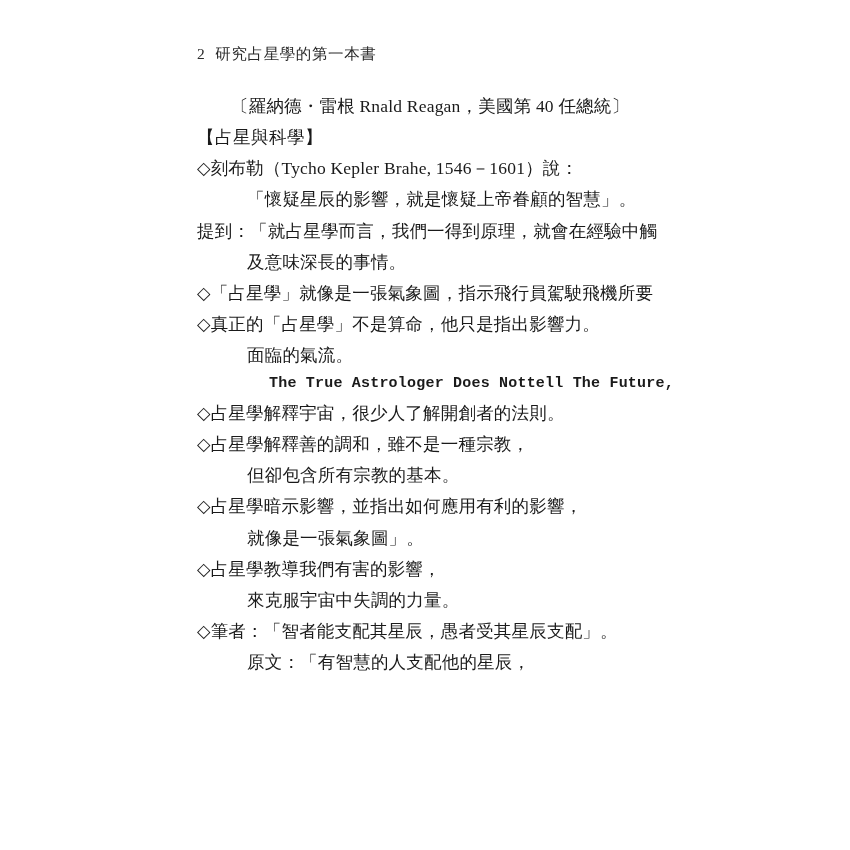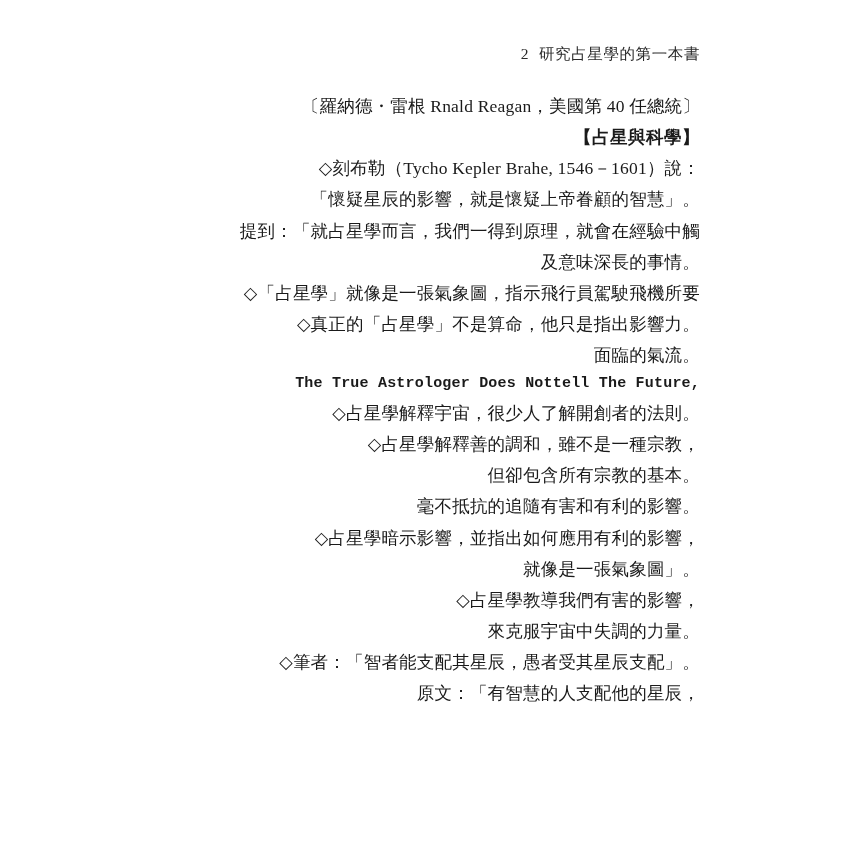--- a/index.html
+++ b/index.html
@@ -13,21 +13,20 @@
     font-family: "Liberation Serif", "DejaVu Serif", serif;
     color: #1a1a1a;
     overflow: hidden;
   }
   .page {
     position: relative;
     width: 850px;
     height: 652px;
     box-sizing: border-box;
     padding: 44px 150px 0 197px;
-    text-align: right;
   }
   .header {
     font-size: 15.5px;
     letter-spacing: 0.6px;
     color: #2a2a2a;
     margin-bottom: 26px;
     white-space: nowrap;
   }
   .header .pagenum {
     margin-right: 10px;
@@ -38,21 +37,21 @@
     color: #1a1a1a;
   }
   .line {
     white-space: nowrap;
     letter-spacing: 0.2px;
   }
   .indent-1 { padding-left: 34px; }
   .indent-2 { padding-left: 50px; }
   .indent-3 { padding-left: 72px; font-weight: bold; }
   .section-title {
-    font-weight: bold;
+    font-weight: normal;
     letter-spacing: 0.5px;
   }
   .latin {
     font-family: "Liberation Mono", "DejaVu Sans Mono", monospace;
     font-size: 15px;
   }
 </style>
 </head>
 <body>
 
@@ -69,21 +68,20 @@
     <div class="line indent-2">「懷疑星辰的影響，就是懷疑上帝眷顧的智慧」。</div>
     <div class="line">提到：「就占星學而言，我們一得到原理，就會在經驗中觸</div>
     <div class="line indent-2">及意味深長的事情。</div>
     <div class="line">◇「占星學」就像是一張氣象圖，指示飛行員駕駛飛機所要</div>
     <div class="line">◇真正的「占星學」不是算命，他只是指出影響力。</div>
     <div class="line indent-2">面臨的氣流。</div>
     <div class="line latin indent-3">The True Astrologer Does Nottell The Future,</div>
     <div class="line">◇占星學解釋宇宙，很少人了解開創者的法則。</div>
     <div class="line">◇占星學解釋善的調和，雖不是一種宗教，</div>
     <div class="line indent-2">但卻包含所有宗教的基本。</div>
-    <div class="line indent-2">毫不抵抗的追隨有害和有利的影響。</div>
     <div class="line">◇占星學暗示影響，並指出如何應用有利的影響，</div>
     <div class="line indent-2">就像是一張氣象圖」。</div>
     <div class="line">◇占星學教導我們有害的影響，</div>
     <div class="line indent-2">來克服宇宙中失調的力量。</div>
     <div class="line">◇筆者：「智者能支配其星辰，愚者受其星辰支配」。</div>
     <div class="line indent-2">原文：「有智慧的人支配他的星辰，</div>
   </div>
 
 </div>
 

